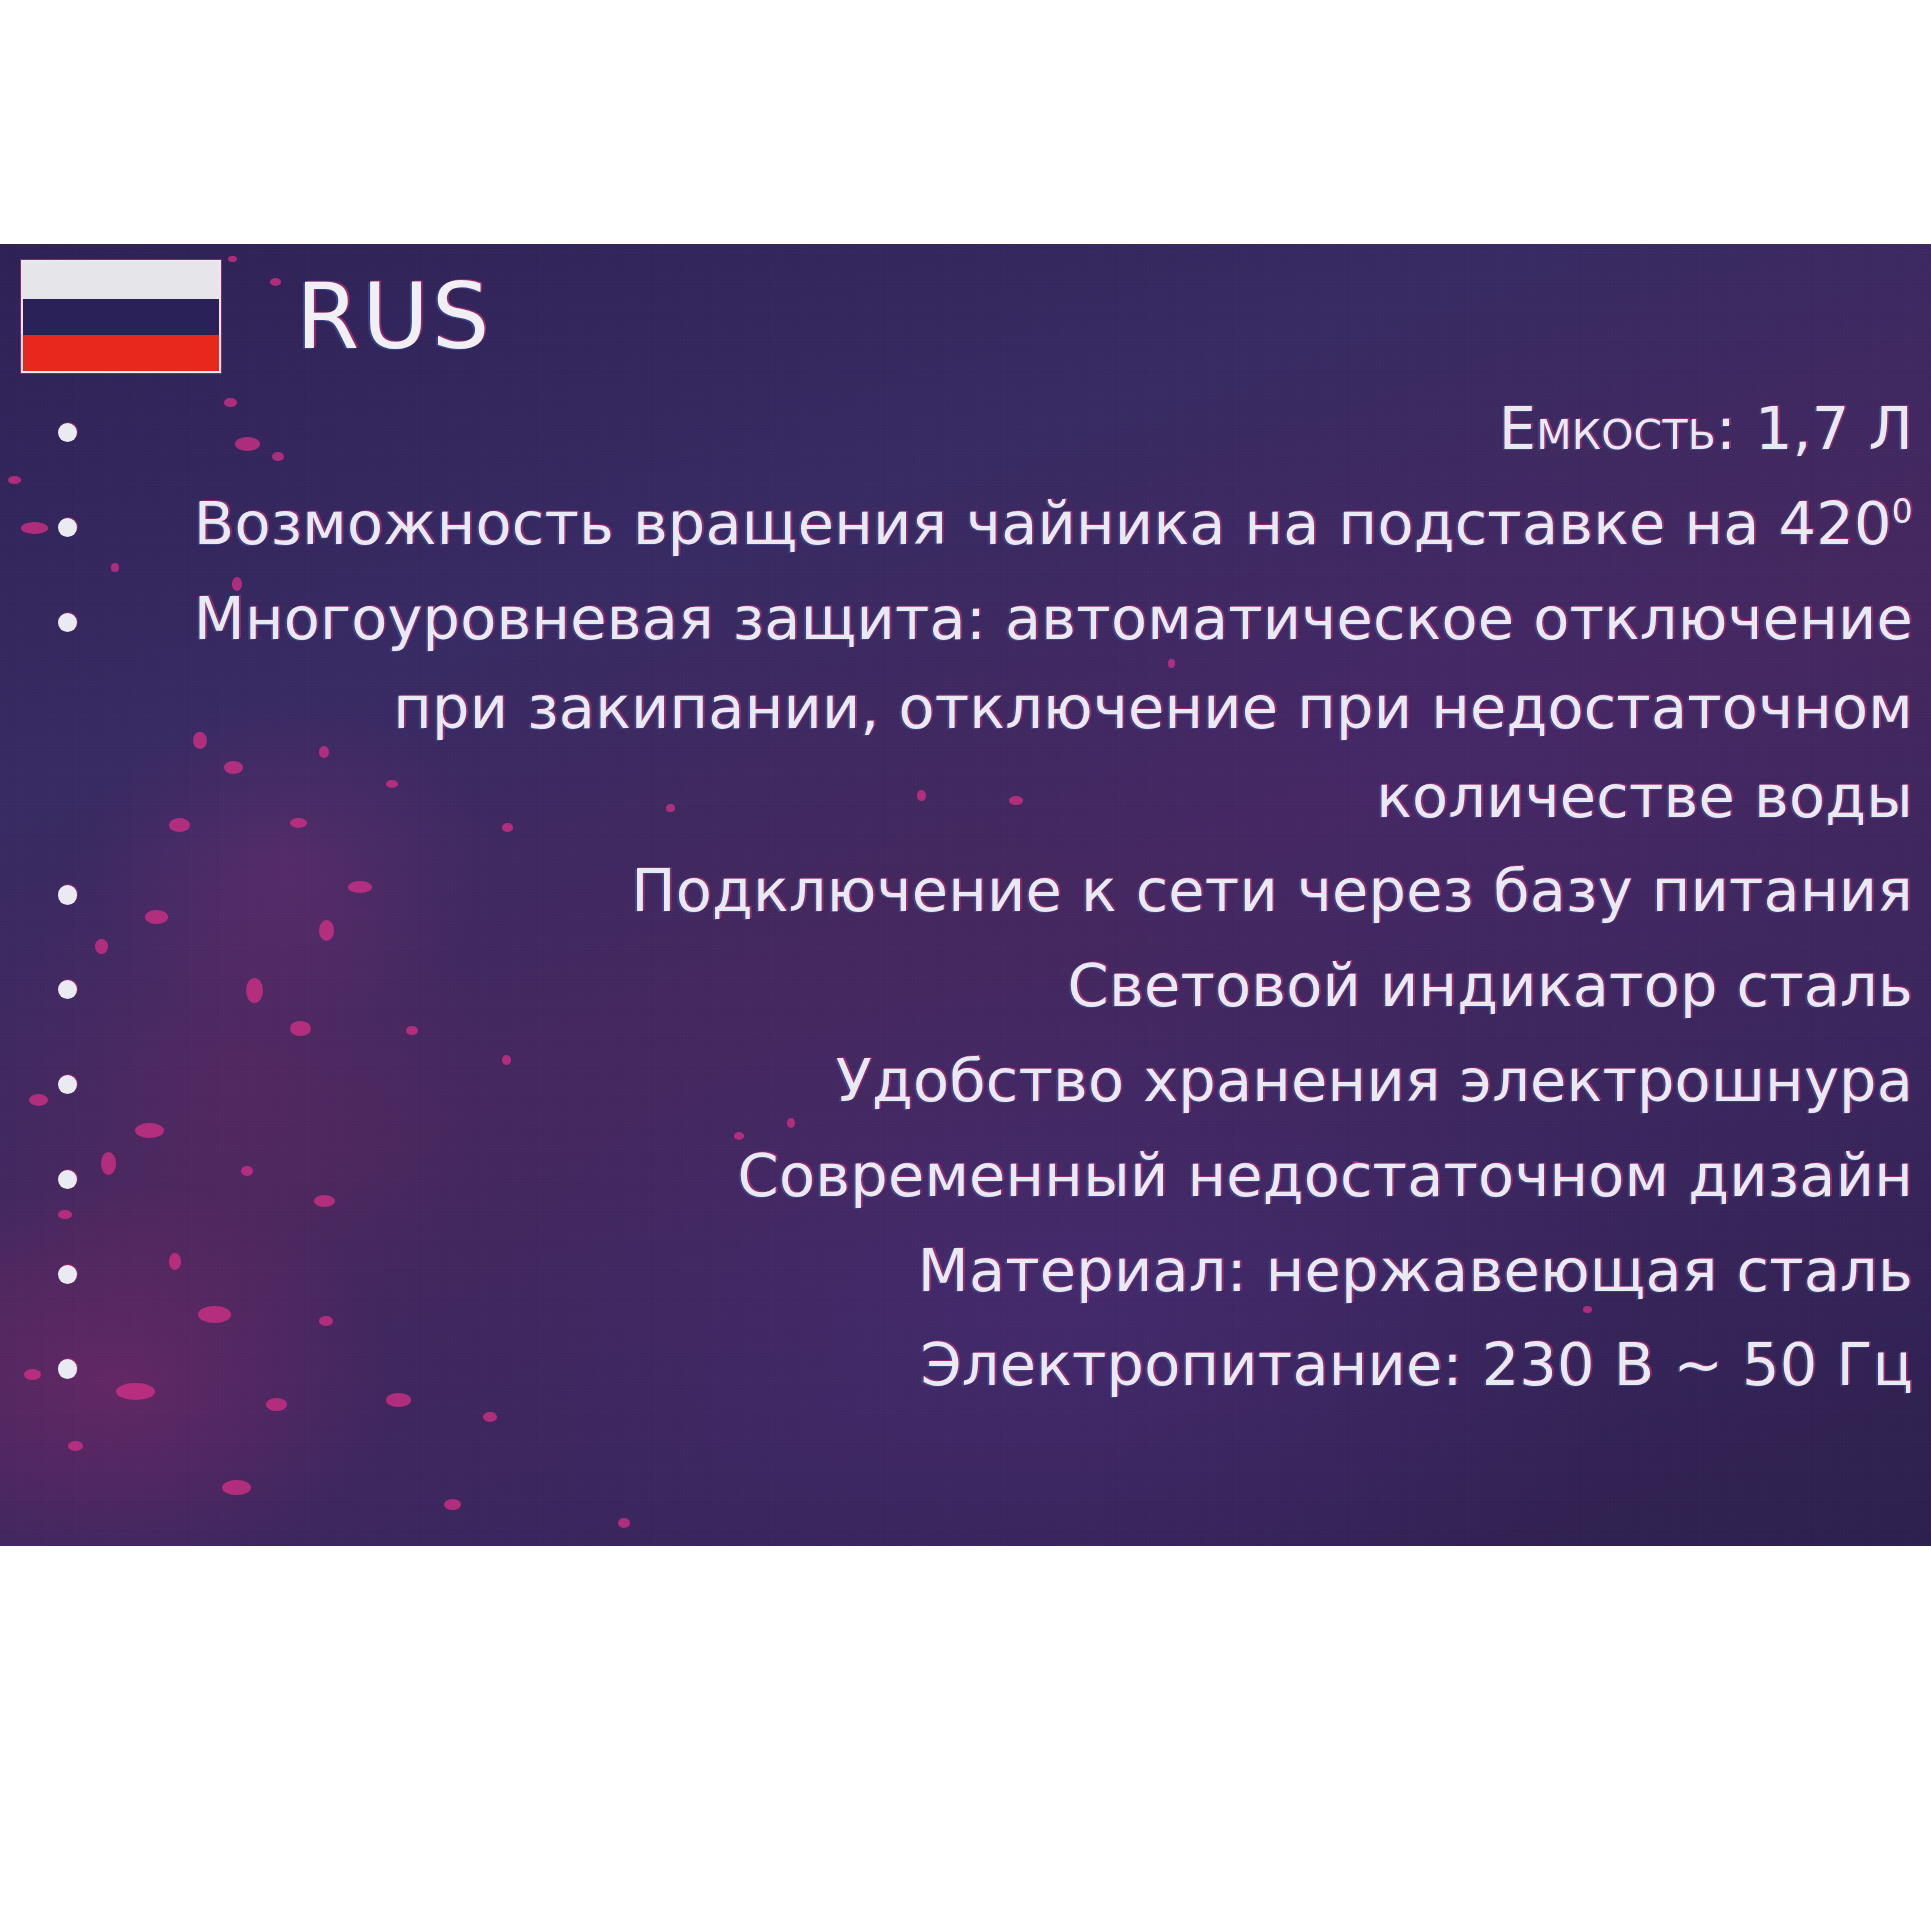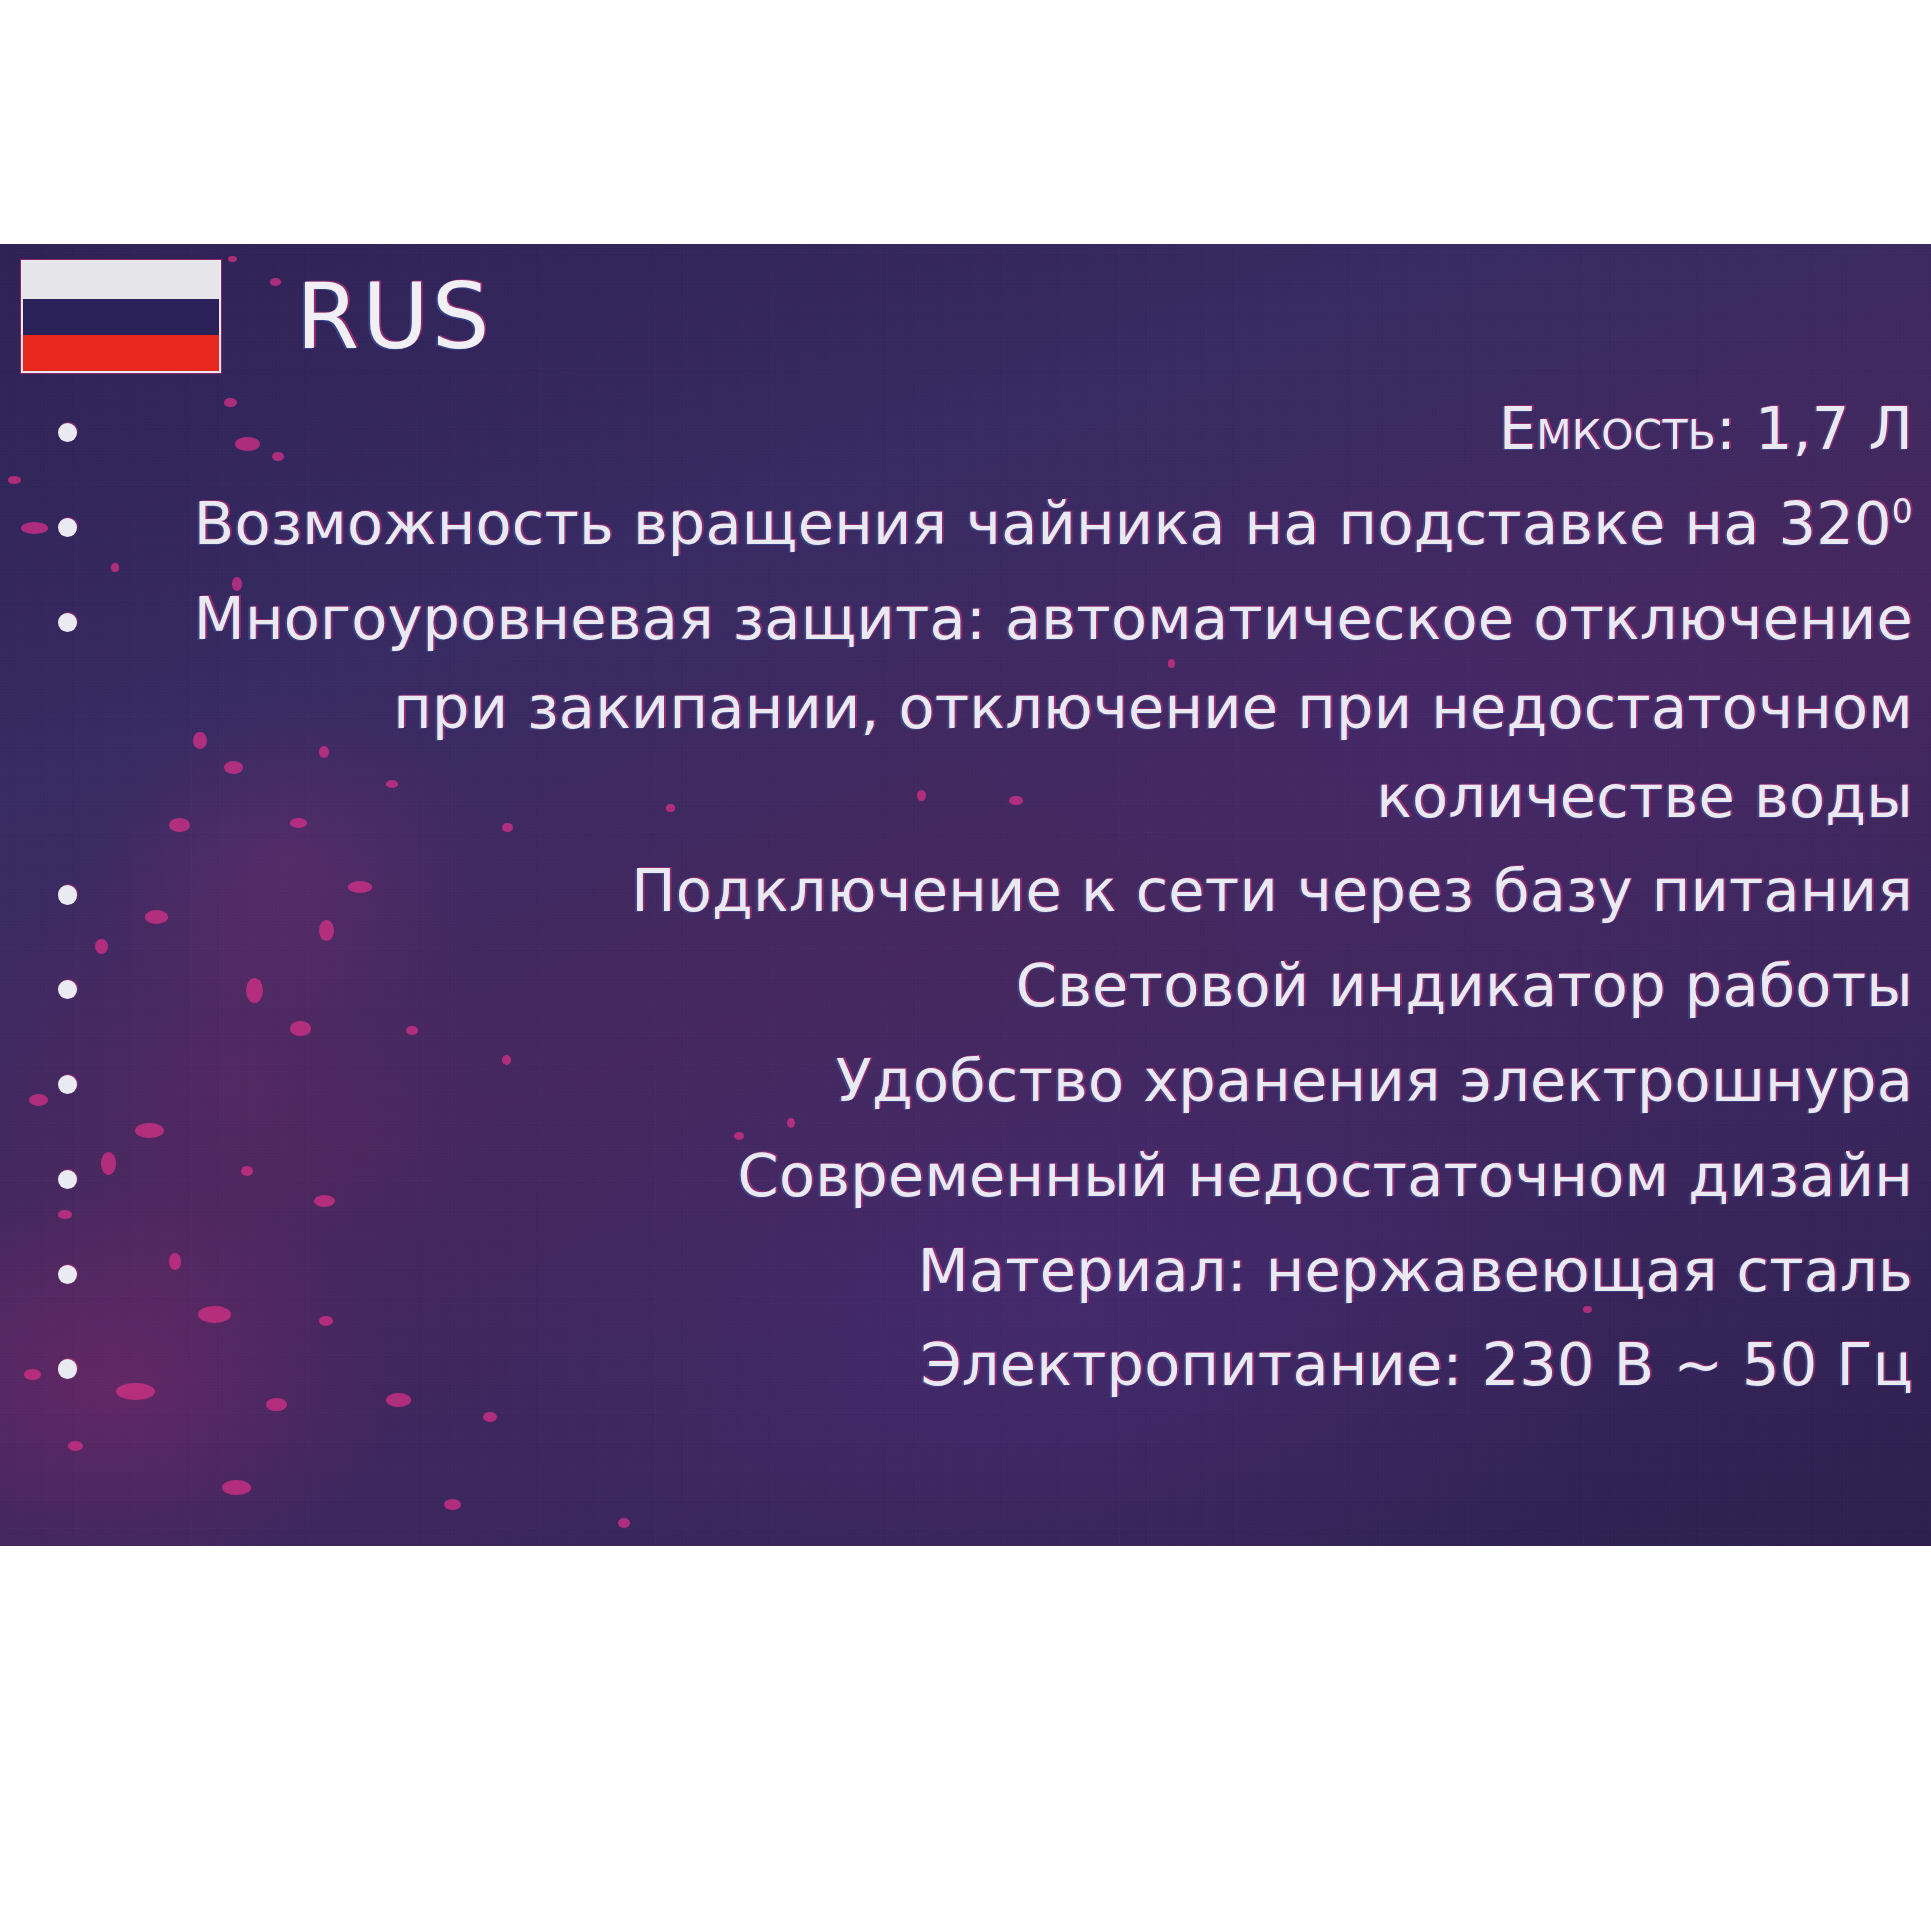--- a/index.html
+++ b/index.html
@@ -200,30 +200,30 @@
         <div class="flag-stripe flag-red"></div>
       </div>
       <div id="rus-title">RUS</div>
     </div>
 
     <ul id="spec-list">
       <li class="spec-item small-caps-line">
         <span>Емкость: 1,7 Л</span>
       </li>
       <li class="spec-item">
-        <span>Возможность вращения чайника на подставке на 320</span><span class="sup">0</span>
+        <span>Возможность вращения чайника на подставке на 420</span><span class="sup">0</span>
       </li>
       <li class="spec-item">
         <span>Многоуровневая защита: автоматическое отключение при закипании, отключение при недостаточном количестве воды</span>
       </li>
       <li class="spec-item">
         <span>Подключение к сети через базу питания</span>
       </li>
       <li class="spec-item">
-        <span>Световой индикатор работы</span>
+        <span>Световой индикатор сталь</span>
       </li>
       <li class="spec-item">
         <span>Удобство хранения электрошнура</span>
       </li>
       <li class="spec-item">
         <span>Современный недостаточном дизайн</span>
       </li>
       <li class="spec-item">
         <span>Материал: нержавеющая сталь</span>
       </li>

